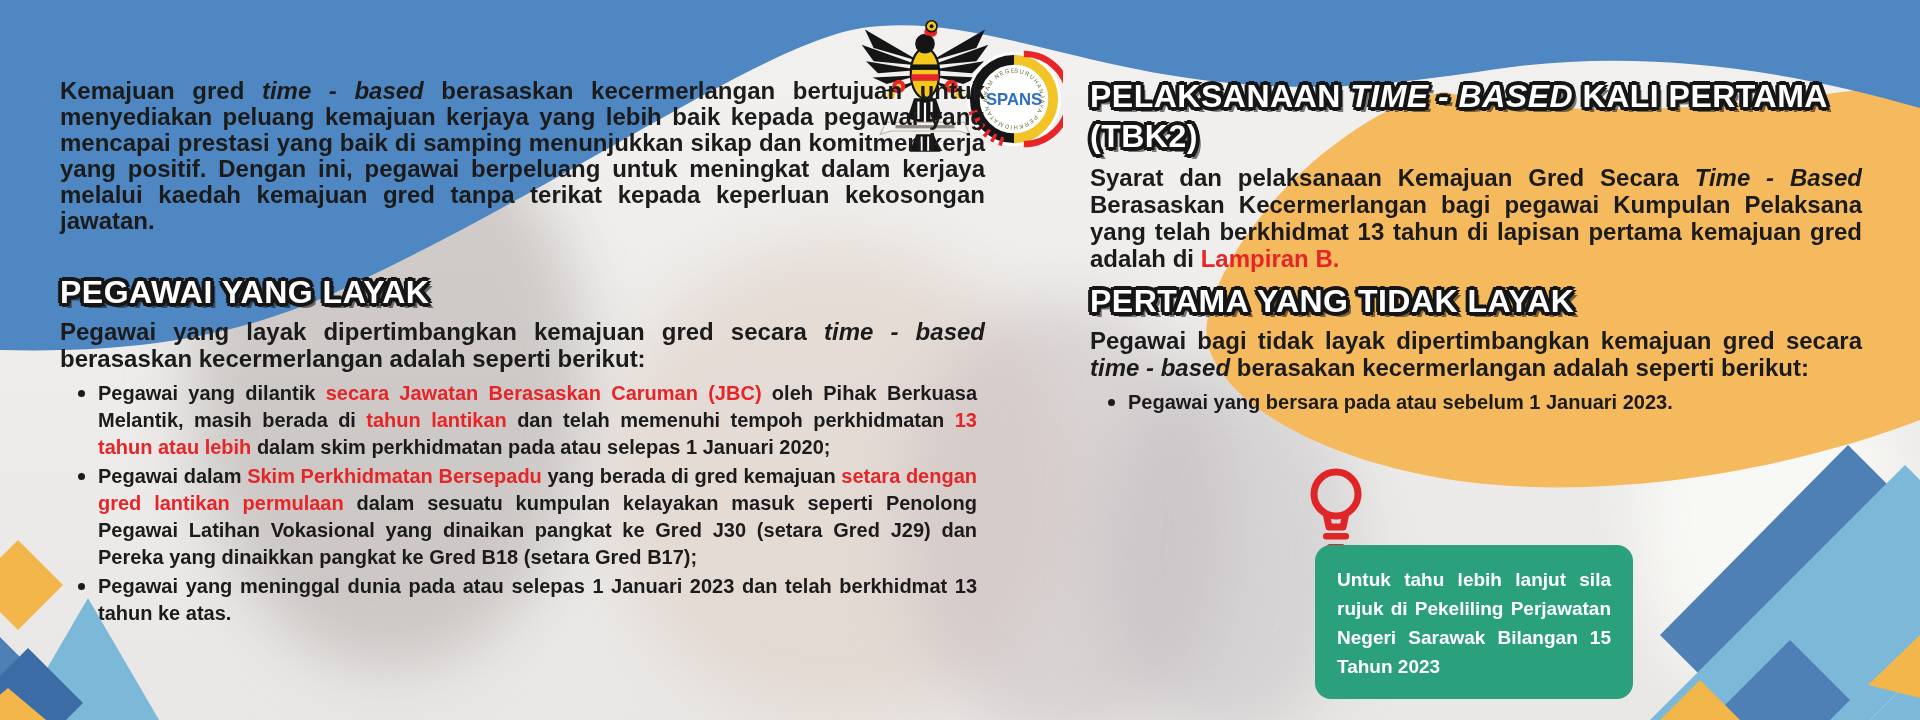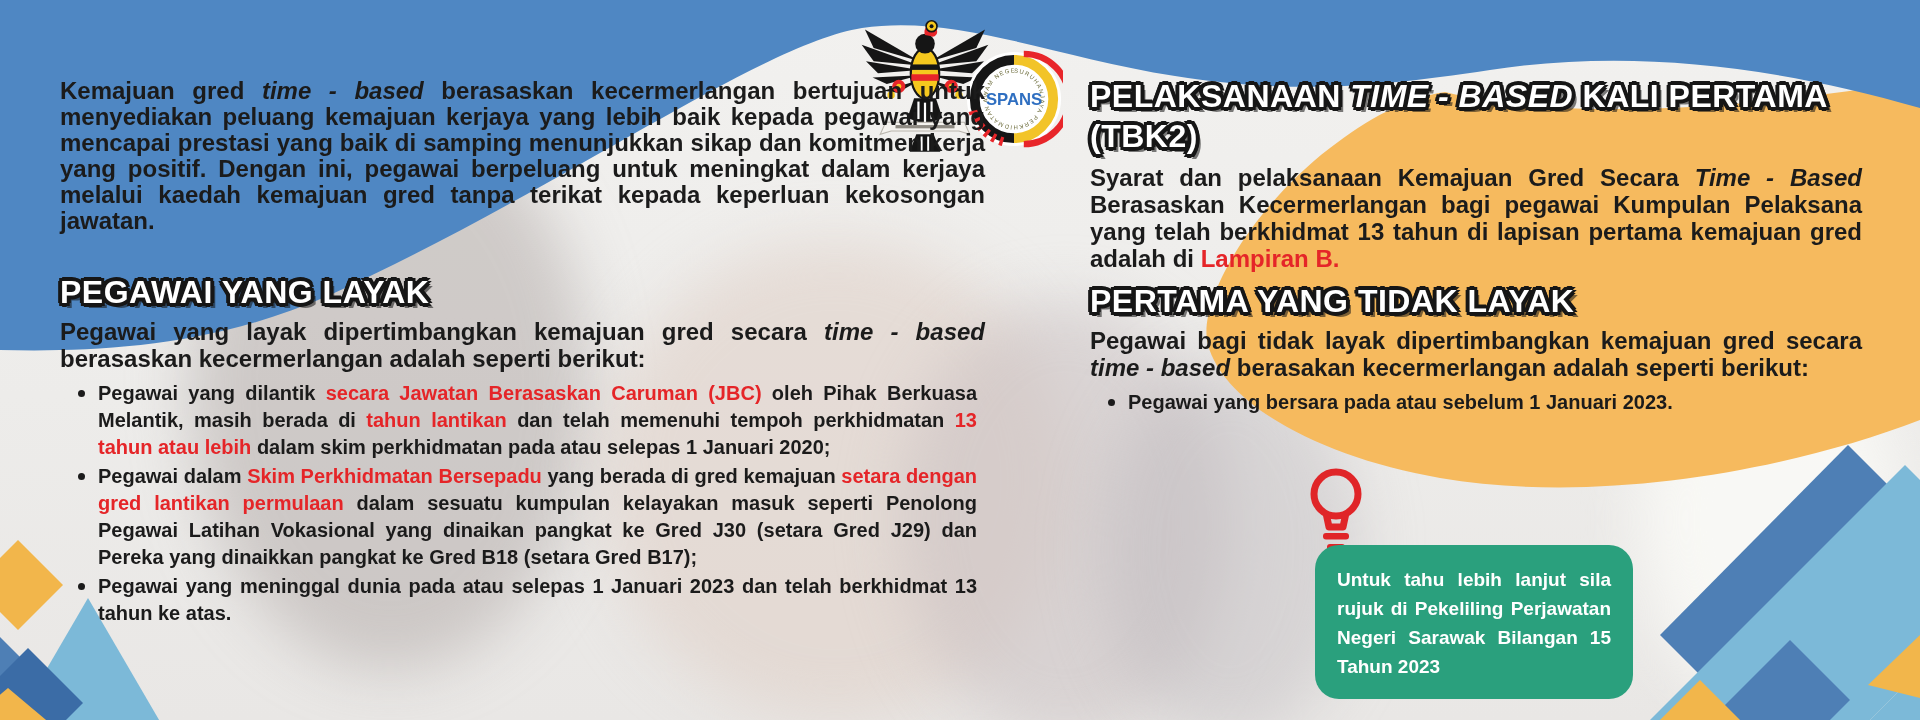--- a/index.html
+++ b/index.html
@@ -57,21 +57,21 @@
   #right-intro{margin-bottom:9px;}
   .pre-list{margin-bottom:4px;}
   .i{font-style:italic;}
   .r{color:var(--red);}
   ul.bl{list-style:none;margin:8px;padding:0;}
   ul.bl li{position:relative;padding-left:30px;margin-bottom:2px;font-size:20px;line-height:27px;font-weight:bold;color:var(--body-ink);text-align:justify;}
   ul.bl li::before{content:"";position:absolute;left:10px;top:10px;width:7px;height:7px;border-radius:50%;background:var(--body-ink);}
 
   #note-box{
     position:absolute;left:1315px;top:545px;width:318px;box-sizing:border-box;
-    background:var(--green-box);border-radius:24px;padding:20px 22px 18px 22px;
+    background:var(--green-box);border-radius:16px;padding:20px 22px 18px 22px;
     color:#fff;font-size:19px;line-height:29px;font-weight:bold;text-align:justify;
     z-index:5;
   }
 </style>
 </head>
 <body>
 
 <div class="photo-blob" id="blob1"></div>
 <div class="photo-blob" id="blob2"></div>
 <div class="photo-blob" id="blob3"></div>

